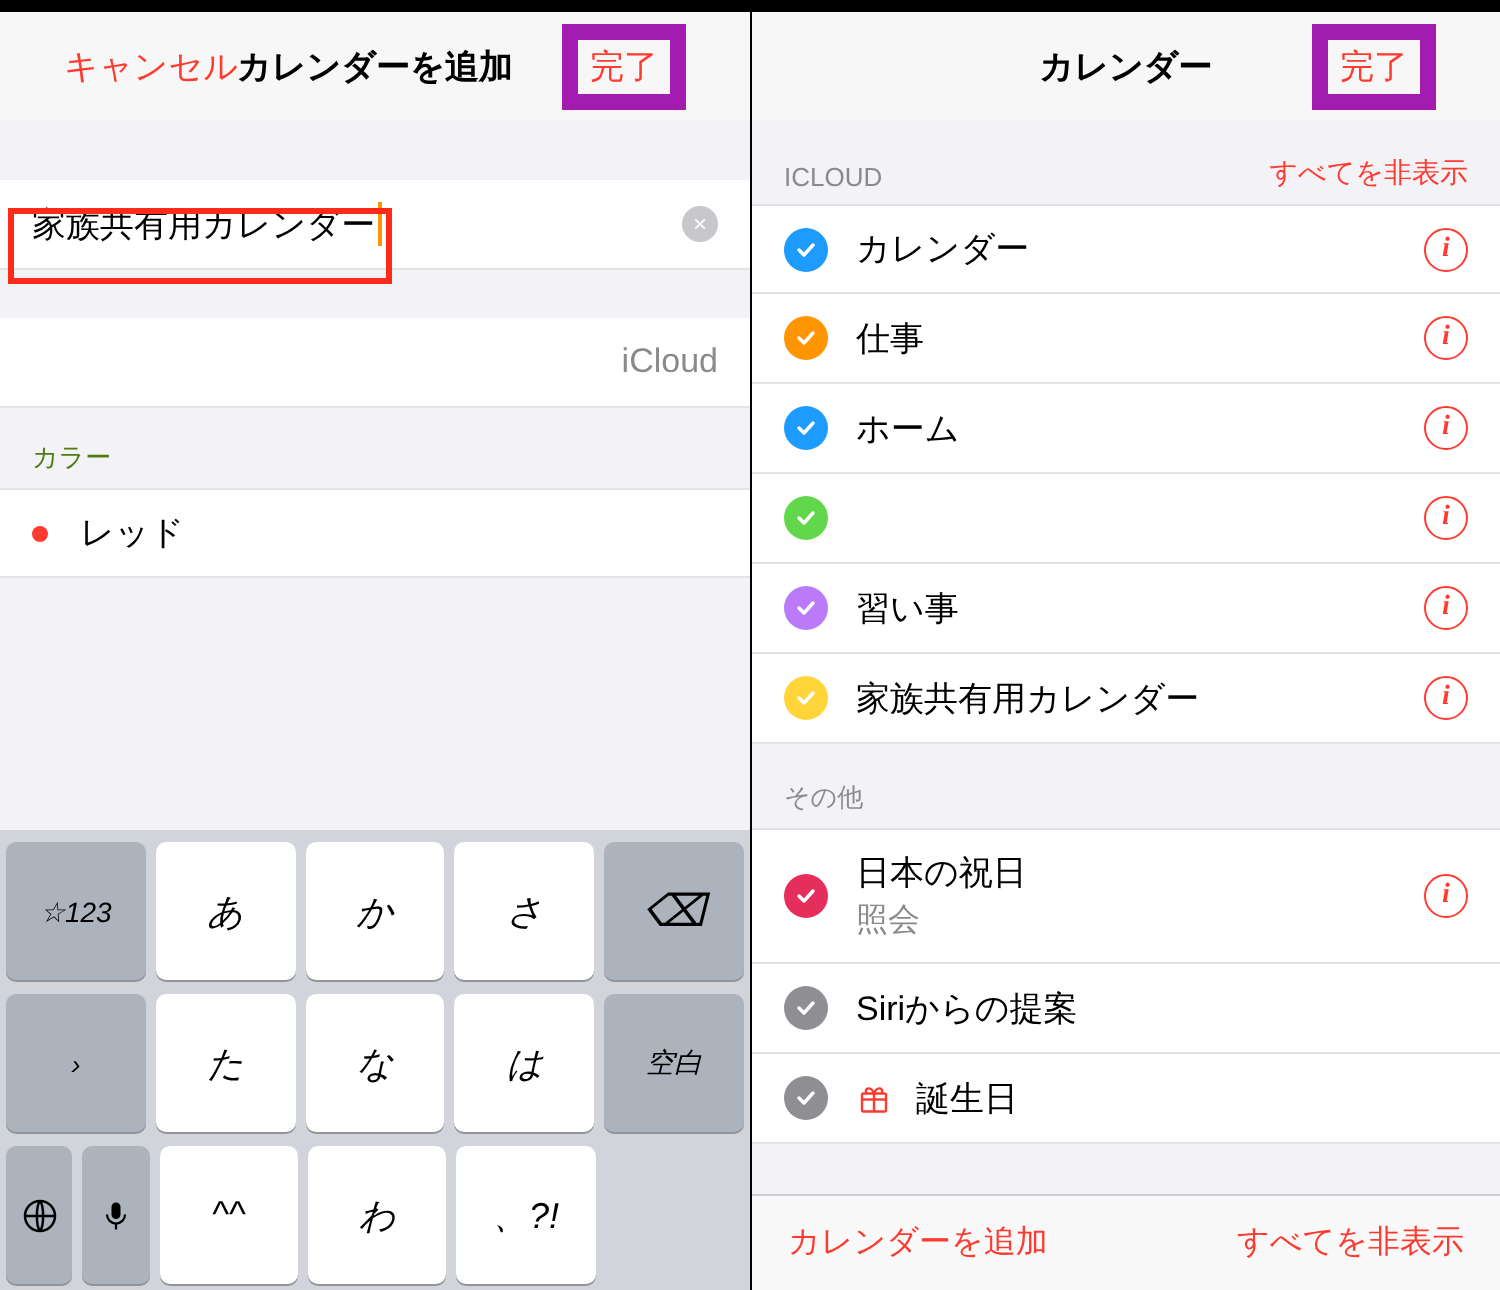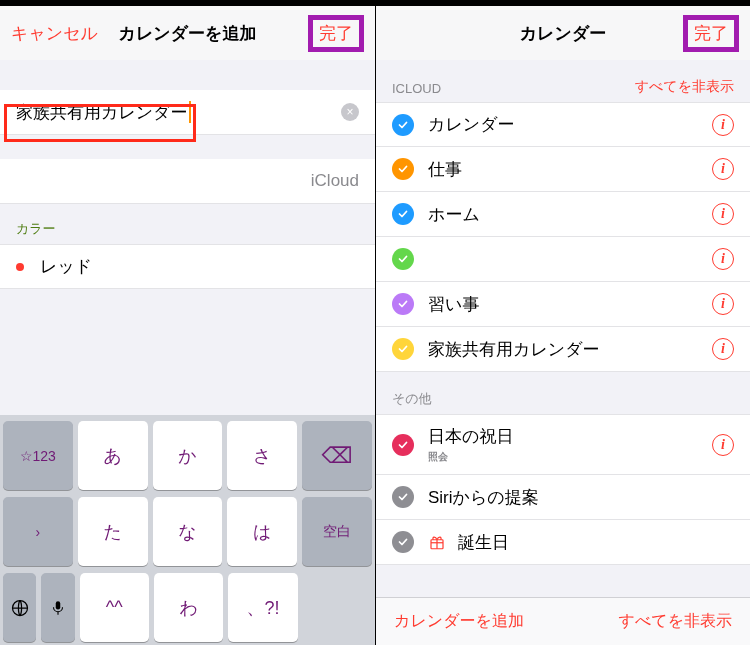--- a/index.html
+++ b/index.html
@@ -29,37 +29,37 @@
     height: 12px;
     background: #f2f2f7;
     border-radius: 12px 12px 0 0;
   }
   
   .nav {
     height: 54px;
     display: flex;
     align-items: center;
     justify-content: space-between;
-    padding: 0 11px;
+    padding: 0 32px;
     background: #f7f7f8;
     position: relative;
     z-index: 2;
     font-size: 17px;
   }
   .nav .title {
     position: absolute;
     left: 0; right: 0;
     text-align: center;
     font-weight: 600;
     color: #000;
     pointer-events: none;
   }
   .nav .left, .nav .right { color: #ff3b30; z-index: 3; }
   .hilite {
-    border: 5px solid #a21caf;
+    border: 8px solid #a21caf;
     padding: 2px 6px;
     display: inline-block;
   }
   
   .group-label {
     font-size: 13px;
     color: #8a8a8e;
     padding: 18px 16px 6px;
     display: flex;
     justify-content: space-between;
@@ -113,21 +113,21 @@
     width: 22px; height: 22px; border: 1.5px solid #ff3b30;
     border-radius: 50%;
     color: #ff3b30;
     display: flex; align-items: center; justify-content: center;
     font-family: Georgia, serif;
     font-style: italic;
     font-size: 14px;
     font-weight: 600;
     margin-left: auto;
   }
-  .sub { font-size: 10px; color: #8a8a8e; margin-top: 2px; font-weight: bold; }
+  .sub { font-size: 16px; color: #8a8a8e; margin-top: 2px; }
   .gift-icon {
     width: 18px; height: 18px;
     margin-right: 12px;
     color: #ff3b30;
   }
   
   .toolbar {
     position: absolute;
     bottom: 0; left: 0; right: 0;
     height: 48px;
@@ -159,21 +159,22 @@
   .krow:last-child { margin-bottom: 0; }
   .key {
     flex: 1;
     background: #fff;
     border-radius: 5px;
     box-shadow: 0 1px 0 rgba(0,0,0,0.3);
     display: flex;
     align-items: center;
     justify-content: center;
     font-size: 18px;
-    color: #701a75;
+    color: #000000;
+    font-style: italic;
   }
   .key.fn { background: #adb3bd; font-size: 14px; }
   .key.small { font-size: 22px; }
   .input-hilite {
     position: absolute;
     border: 3px solid #ff2a1a;
     left: 4px;
     top: 104px;
     width: 192px;
     height: 38px;

